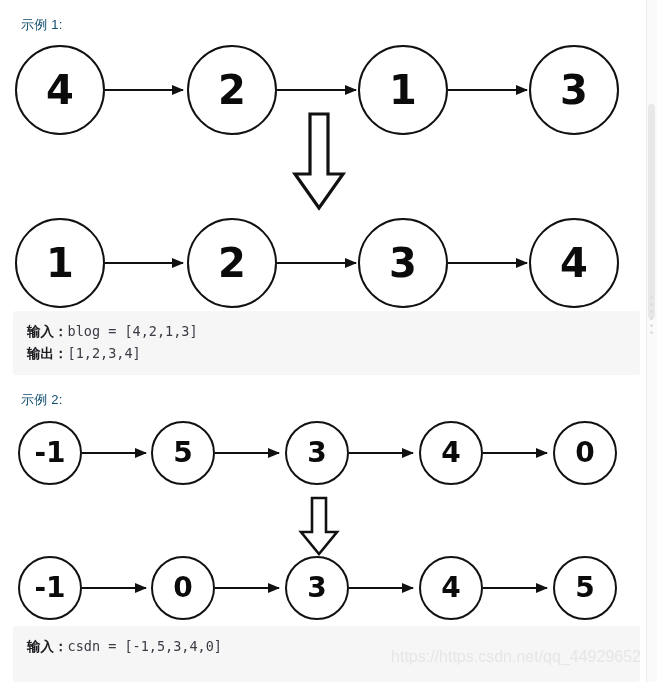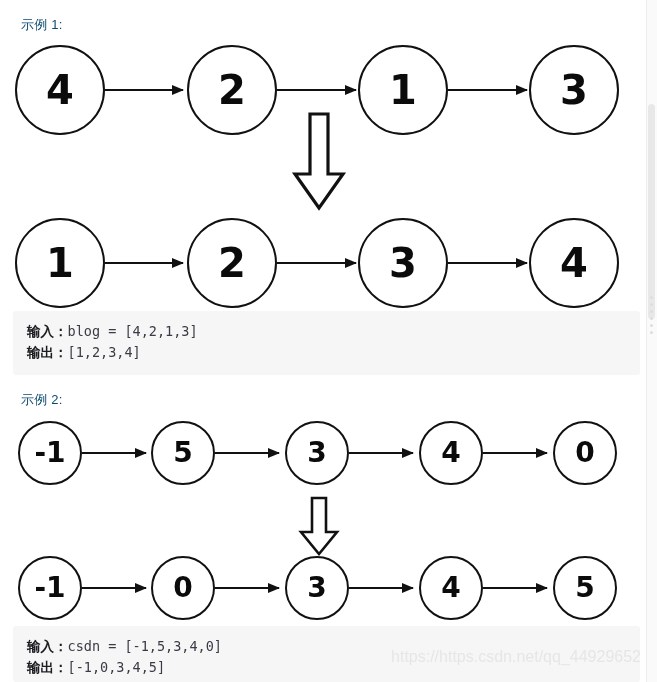--- a/index.html
+++ b/index.html
@@ -89,21 +89,21 @@
     padding: 10px 14px 12px 14px;
   }
   .code-line {
     font-family: "DejaVu Sans Mono", "Liberation Mono", monospace;
     font-size: 13.5px;
     line-height: 21px;
     color: #3b3b46;
     white-space: pre;
   }
   .code-line .zh {
-    font-family: Liberation Serif, serif;
+    font-family: Liberation Mono, monospace;
     font-weight: bold;
     color: #1b1b20;
   }
 
   
   .watermark {
     position: absolute;
     right: 16px;
     bottom: 16px;
     font-size: 16px;
@@ -244,21 +244,20 @@
       </div>
     <div class="node" style="left:419px; top:1px; width:64px; height:64px; font-size:28px;">4</div>
     <div class="edge" style="left:483px; top:32px; width:64px;">
         <span class="head"></span>
       </div>
     <div class="node" style="left:553px; top:1px; width:64px; height:64px; font-size:28px;">5</div>
   </div>
 
   <div class="code-block" style="top:626px; width:627px; height:56px;">
     <div class="code-line"><span class="zh">输入：</span><span>csdn = [-1,5,3,4,0]</span></div>
-    <div class="code-line"><span class="zh">输出：</span><span>[-1,0,3,4,5]</span></div>
   </div>
 
   <div class="watermark">https://https.csdn.net/qq_44929652</div>
 
   <div class="scrollbar-track">
     <div class="scrollbar-thumb"></div>
     <div class="scroll-dots">
       <i></i>
         <i></i>
         <i></i>

